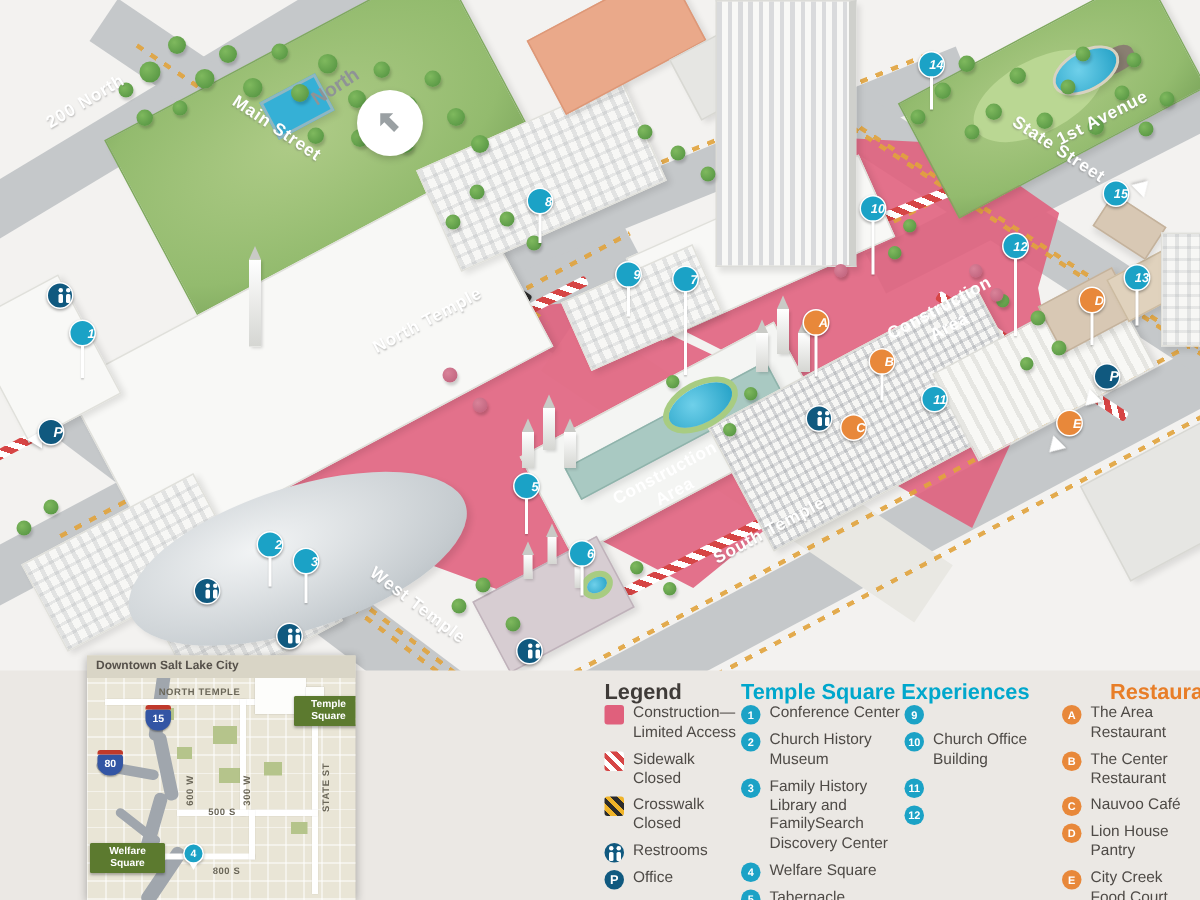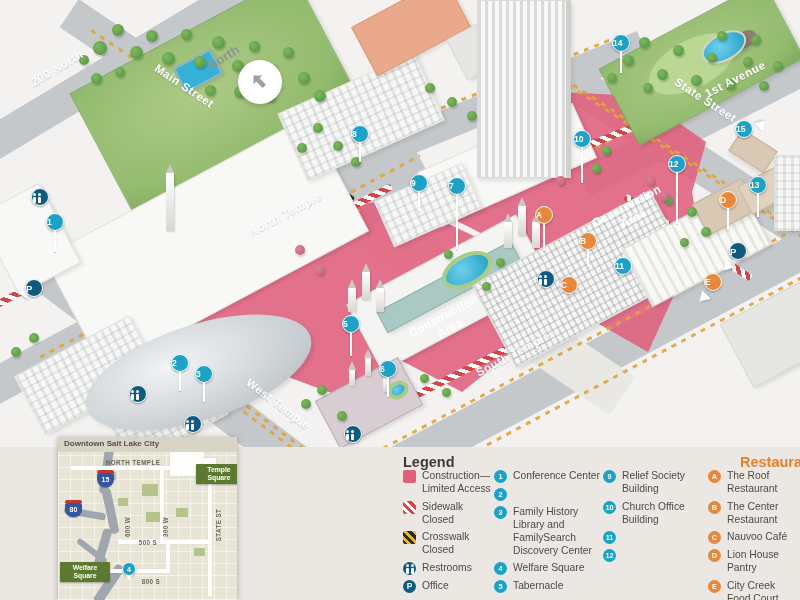--- a/index.html
+++ b/index.html
@@ -32,21 +32,21 @@
   .b-tab{background:radial-gradient(ellipse at 40% 35%,#f2f4f5,#c6ccd0 70%,#aeb6bb);border-radius:50%;}
   .b-asm{background:#d7cdd2;border:1px solid #bfb2ba;}
   .b-jsmb{background-image:repeating-linear-gradient(90deg,rgba(120,125,135,.28) 0 2px,transparent 2px 6px),repeating-linear-gradient(0deg,rgba(120,125,135,.22) 0 2px,transparent 2px 7px);background-color:#f6f6f4;border:1px solid #dcdcd6;}
   .b-rock{background:#8a7f72;border-radius:40%;}
   .spire{position:absolute;width:8px;background:linear-gradient(180deg,#ffffff,#d5d6d2);box-shadow:1px 1px 2px rgba(0,0,0,.15);}
   .spire::after{content:'';position:absolute;left:50%;top:-9px;transform:translateX(-50%);border-left:4px solid transparent;border-right:4px solid transparent;border-bottom:9px solid #c9cac6;}
   .tree{position:absolute;border-radius:50%;background:radial-gradient(circle at 35% 35%,#7fb95e,#4f8f3e);box-shadow:1px 2px 2px rgba(0,0,0,.18);}
   .tree-pink{background:radial-gradient(circle at 35% 35%,#d98399,#bc5e79);}
   .slabel{position:absolute;color:#fff;font-weight:bold;font-size:11.5px;letter-spacing:.6px;white-space:nowrap;text-shadow:0 1px 1px rgba(100,100,100,.35);z-index:30;}
   .clabel{position:absolute;color:#fff;font-weight:bold;font-size:11.5px;letter-spacing:.4px;text-align:center;width:96px;line-height:1.25;z-index:30;}
-  .marker{position:absolute;width:16px;height:16px;border-radius:50%;border:1.5px solid #fff;box-shadow:0 1px 2px rgba(0,0,0,.35);color:#fff;font-weight:bold;font-size:8.5px;display:flex;align-items:center;justify-content:flex-start;z-index:40;}
+  .marker{position:absolute;width:16px;height:16px;border-radius:50%;border:1.5px solid #fff;box-shadow:0 1px 2px rgba(0,0,0,.35);color:#fff;font-weight:bold;font-size:8.5px;display:flex;align-items:center;justify-content:flex-end;z-index:40;font-style:italic;}
   .m-num{background:#1ba2c6;}
   .m-letter{background:#e8883a;}
   .m-wc,.m-p{background:#10597f;font-size:9.5px;}
   .pole{position:absolute;left:50%;top:100%;width:2px;margin-left:-1px;background:#fff;box-shadow:0 1px 1px rgba(0,0,0,.2);}
   .fig{display:inline-block;width:3px;height:6px;background:#fff;border-radius:1px;margin:0 1px;position:relative;top:2px;}
   .fig::before{content:'';position:absolute;top:-4px;left:0;width:3px;height:3px;border-radius:50%;background:#fff;}
   .tri{position:absolute;width:0;height:0;border-top:6px solid transparent;border-bottom:6px solid transparent;border-right:10px solid #fff;filter:drop-shadow(0 1px 1px rgba(0,0,0,.25));z-index:39;}
   #compass{position:absolute;left:238px;top:60px;width:44px;height:44px;border-radius:50%;background:#fff;box-shadow:0 2px 5px rgba(0,0,0,.18);display:flex;align-items:center;justify-content:center;z-index:35;}
   #compass-label{position:absolute;left:206px;top:50px;color:#8f9396;font-weight:bold;font-size:13px;transform:rotate(-33deg);z-index:35;}
   
@@ -329,20 +329,21 @@
 
   <div id="compass-label">North</div>
   <div id="compass">
     <svg width="26" height="26" viewBox="0 0 24 24">
       <path d="M6 6 L14 6 L11.5 8.5 L17.5 14.5 L14.5 17.5 L8.5 11.5 L6 14 Z" fill="#9aa0a3"></path>
     </svg>
   </div>
 
   <div id="panel">
     <div id="legend-title" class="ptitle">Legend</div>
+    <div id="exp-title" class="ptitle">Temple Square Experiences</div>
     <div id="rest-title" class="ptitle">Restaurants</div>
     <div id="legend-items" class="pcol">
         <div class="pitem">
           <div class="lic lic-construction"></div>
           <div>
             <div>Construction—</div>
             <div>Limited Access</div>
           </div>
         </div>
         <div class="pitem">
@@ -379,20 +380,21 @@
         <div class="pitem">
           <span class="mini mini-num">
             <span>1</span>
           </span>
           <div>Conference Center</div>
         </div>
         <div class="pitem">
           <span class="mini mini-num">
             <span>2</span>
           </span>
+          <div>Church History Museum</div>
         </div>
         <div class="pitem">
           <span class="mini mini-num">
             <span>3</span>
           </span>
           <div>Family History Library and FamilySearch Discovery Center</div>
         </div>
         <div class="pitem">
           <span class="mini mini-num">
             <span>4</span>
@@ -404,21 +406,20 @@
             <span>5</span>
           </span>
           <div>Tabernacle</div>
         </div>
       </div>
     <div id="exp-col2" class="pcol">
         <div class="pitem">
           <span class="mini mini-num">
             <span>9</span>
           </span>
-          <div>Relief Society Building</div>
         </div>
         <div class="pitem">
           <span class="mini mini-num">
             <span>10</span>
           </span>
           <div>Church Office Building</div>
         </div>
         <div class="pitem">
           <span class="mini mini-num">
             <span>11</span>
@@ -428,21 +429,21 @@
           <span class="mini mini-num">
             <span>12</span>
           </span>
         </div>
       </div>
     <div id="rest-items" class="pcol">
         <div class="pitem">
           <span class="mini mini-letter">
             <span>A</span>
           </span>
-          <div>The Roof Restaurant</div>
+          <div>The Area Restaurant</div>
         </div>
         <div class="pitem">
           <span class="mini mini-letter">
             <span>B</span>
           </span>
           <div>The Center Restaurant</div>
         </div>
         <div class="pitem">
           <span class="mini mini-letter">
             <span>C</span>

